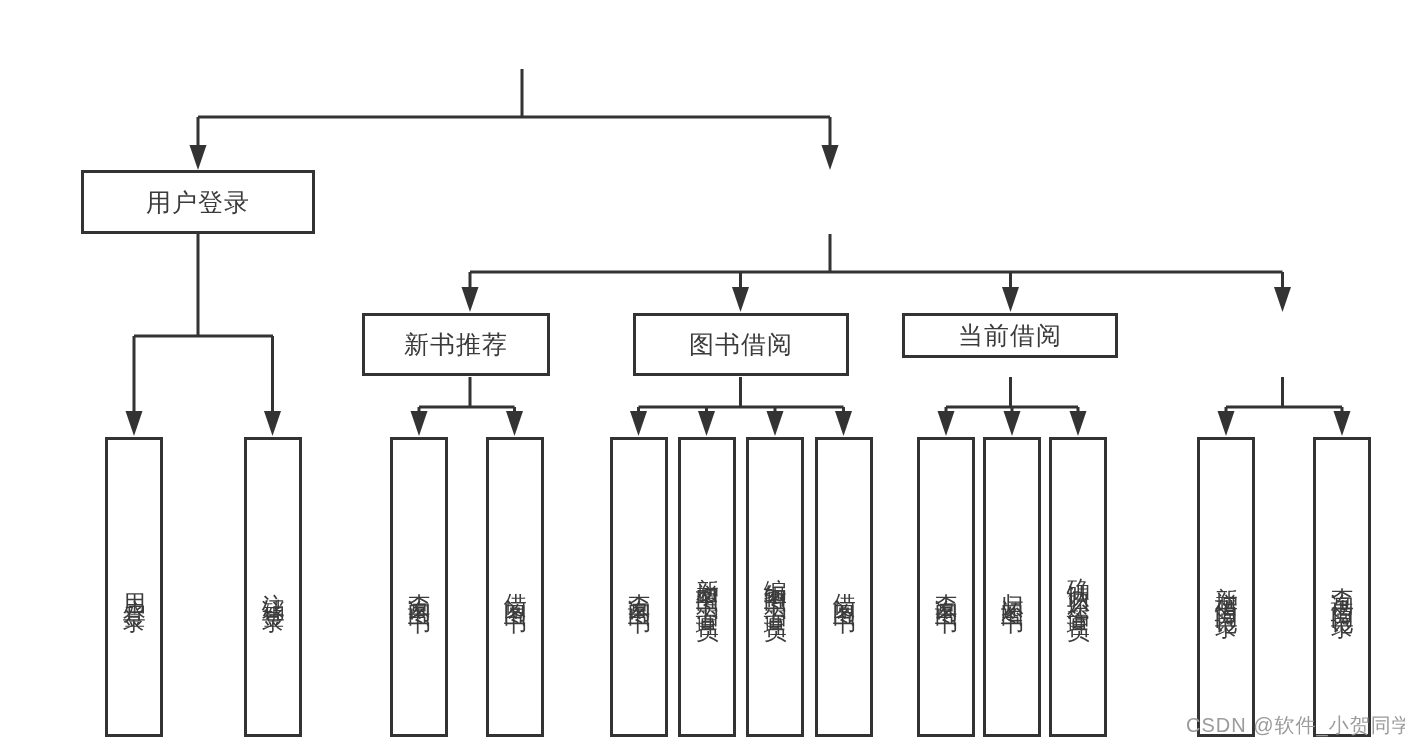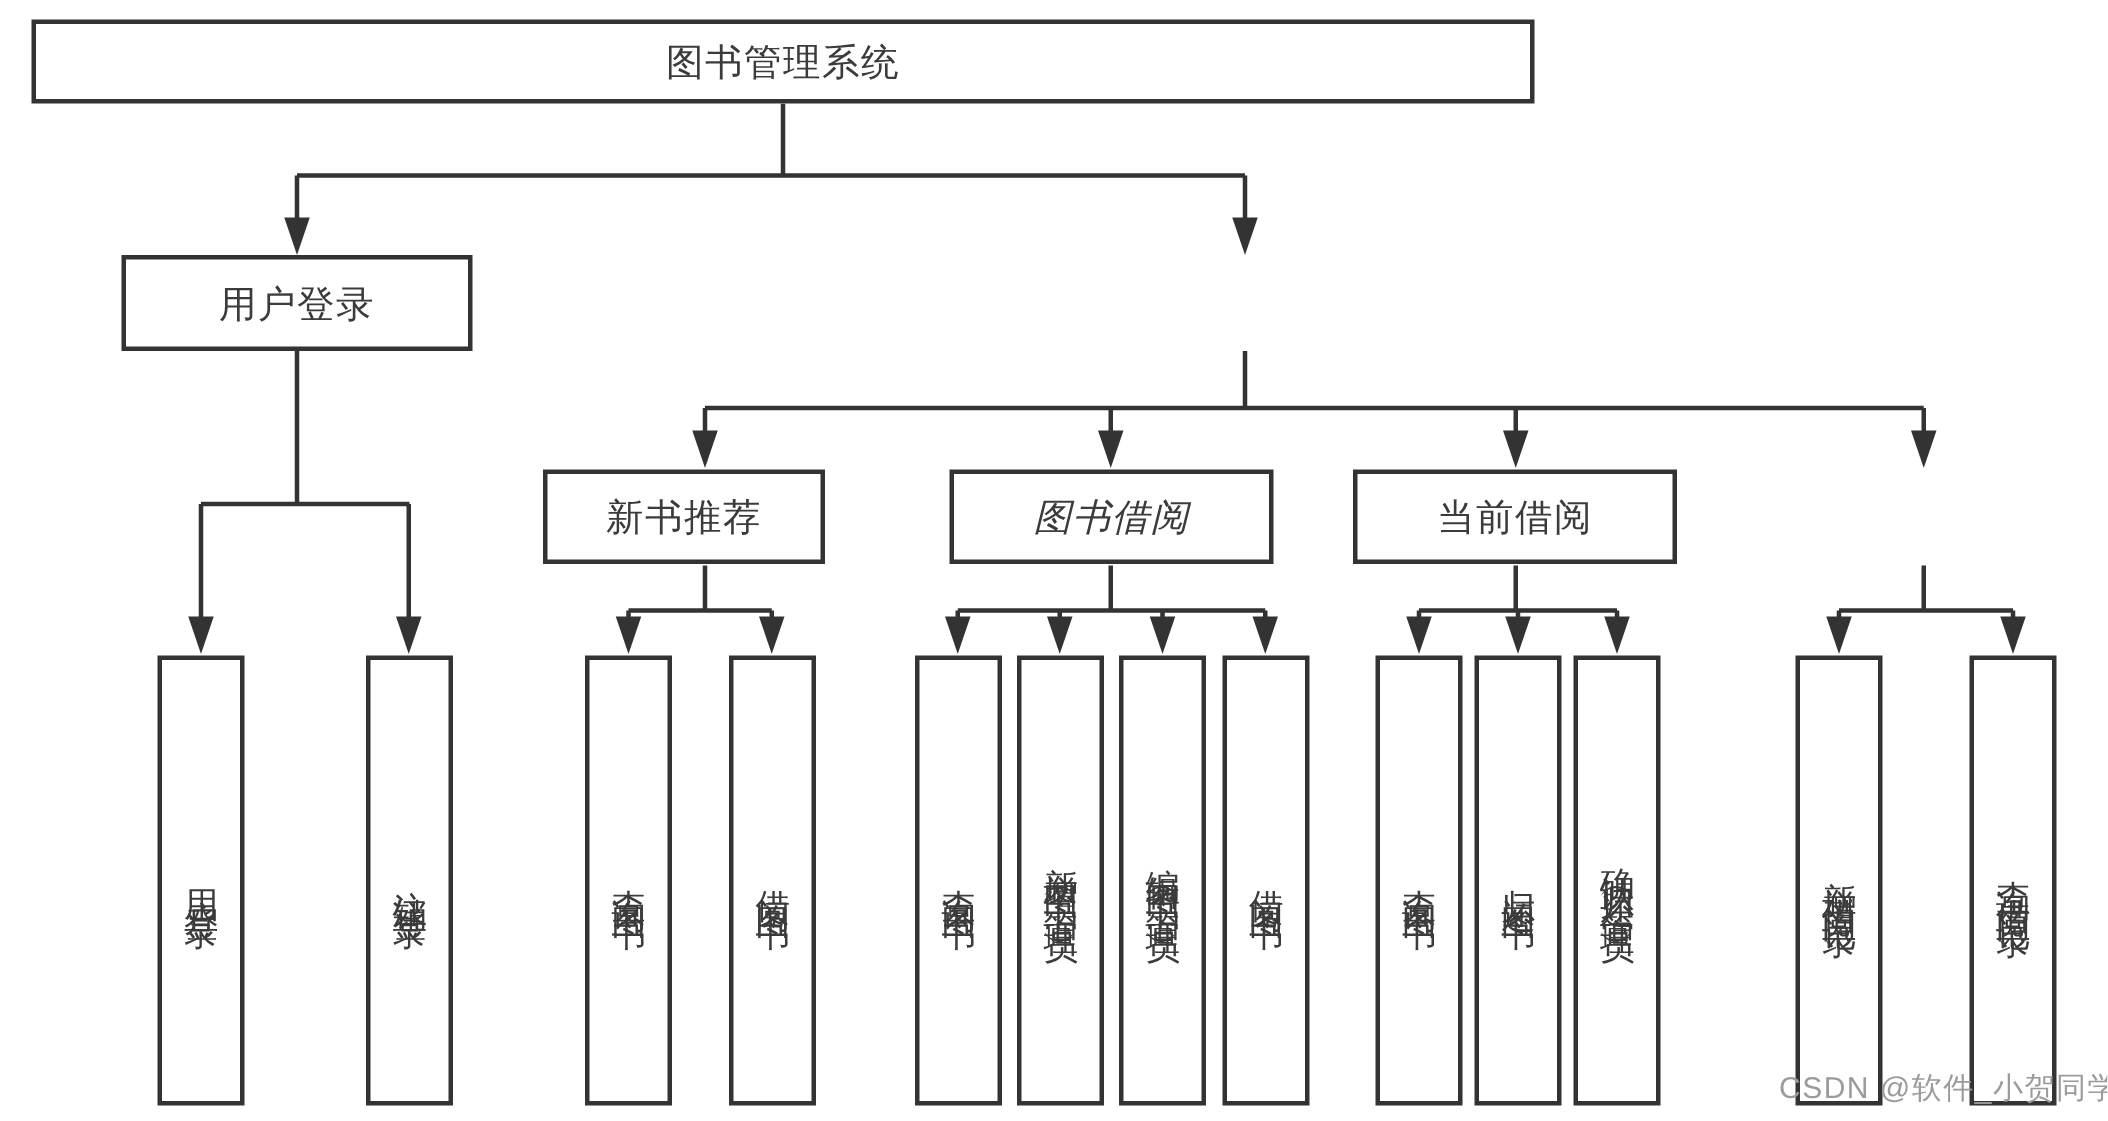--- a/index.html
+++ b/index.html
@@ -105,27 +105,26 @@
       <polygon points="766.5,411 783.5,411 775,436"></polygon>
       <polygon points="835,411 852,411 843.5,436"></polygon>
       <polygon points="937.5,411 954.5,411 946,436"></polygon>
       <polygon points="1003.5,411 1020.5,411 1012,436"></polygon>
       <polygon points="1069.5,411 1086.5,411 1078,436"></polygon>
       <polygon points="1217.5,411 1234.5,411 1226,436"></polygon>
       <polygon points="1333.5,411 1350.5,411 1342,436"></polygon>
     </g>
   </svg>
 
-  <div class="node" style="left:21px; top:13px; width:1002px; height:56px;">图书管理系统</div>
 
   <div class="node" style="left:81px; top:170px; width:234px; height:64px;">用户登录</div>
 
   <div class="node" style="left:362px; top:313px; width:188px; height:63px;">新书推荐</div>
-  <div class="node" style="left:633px; top:313px; width:216px; height:63px;font-style:italic;">图书借阅</div>
-  <div class="node" style="left:902px; top:313px; width:216px; height:63px;">当前借阅</div>
+  <div class="node" style="left:633px; top:313px; width:216px; height:63px;">图书借阅</div>
+  <div class="node" style="left:902px; top:313px; width:216px; height:45px;">当前借阅</div>
 
   <div class="leaf" style="left:105px;">
     <span class="vtext">用户登录</span>
   </div>
   <div class="leaf" style="left:244px;">
     <span class="vtext">注销登录</span>
   </div>
 
   <div class="leaf" style="left:390px;">
     <span class="vtext">查询图书</span>

